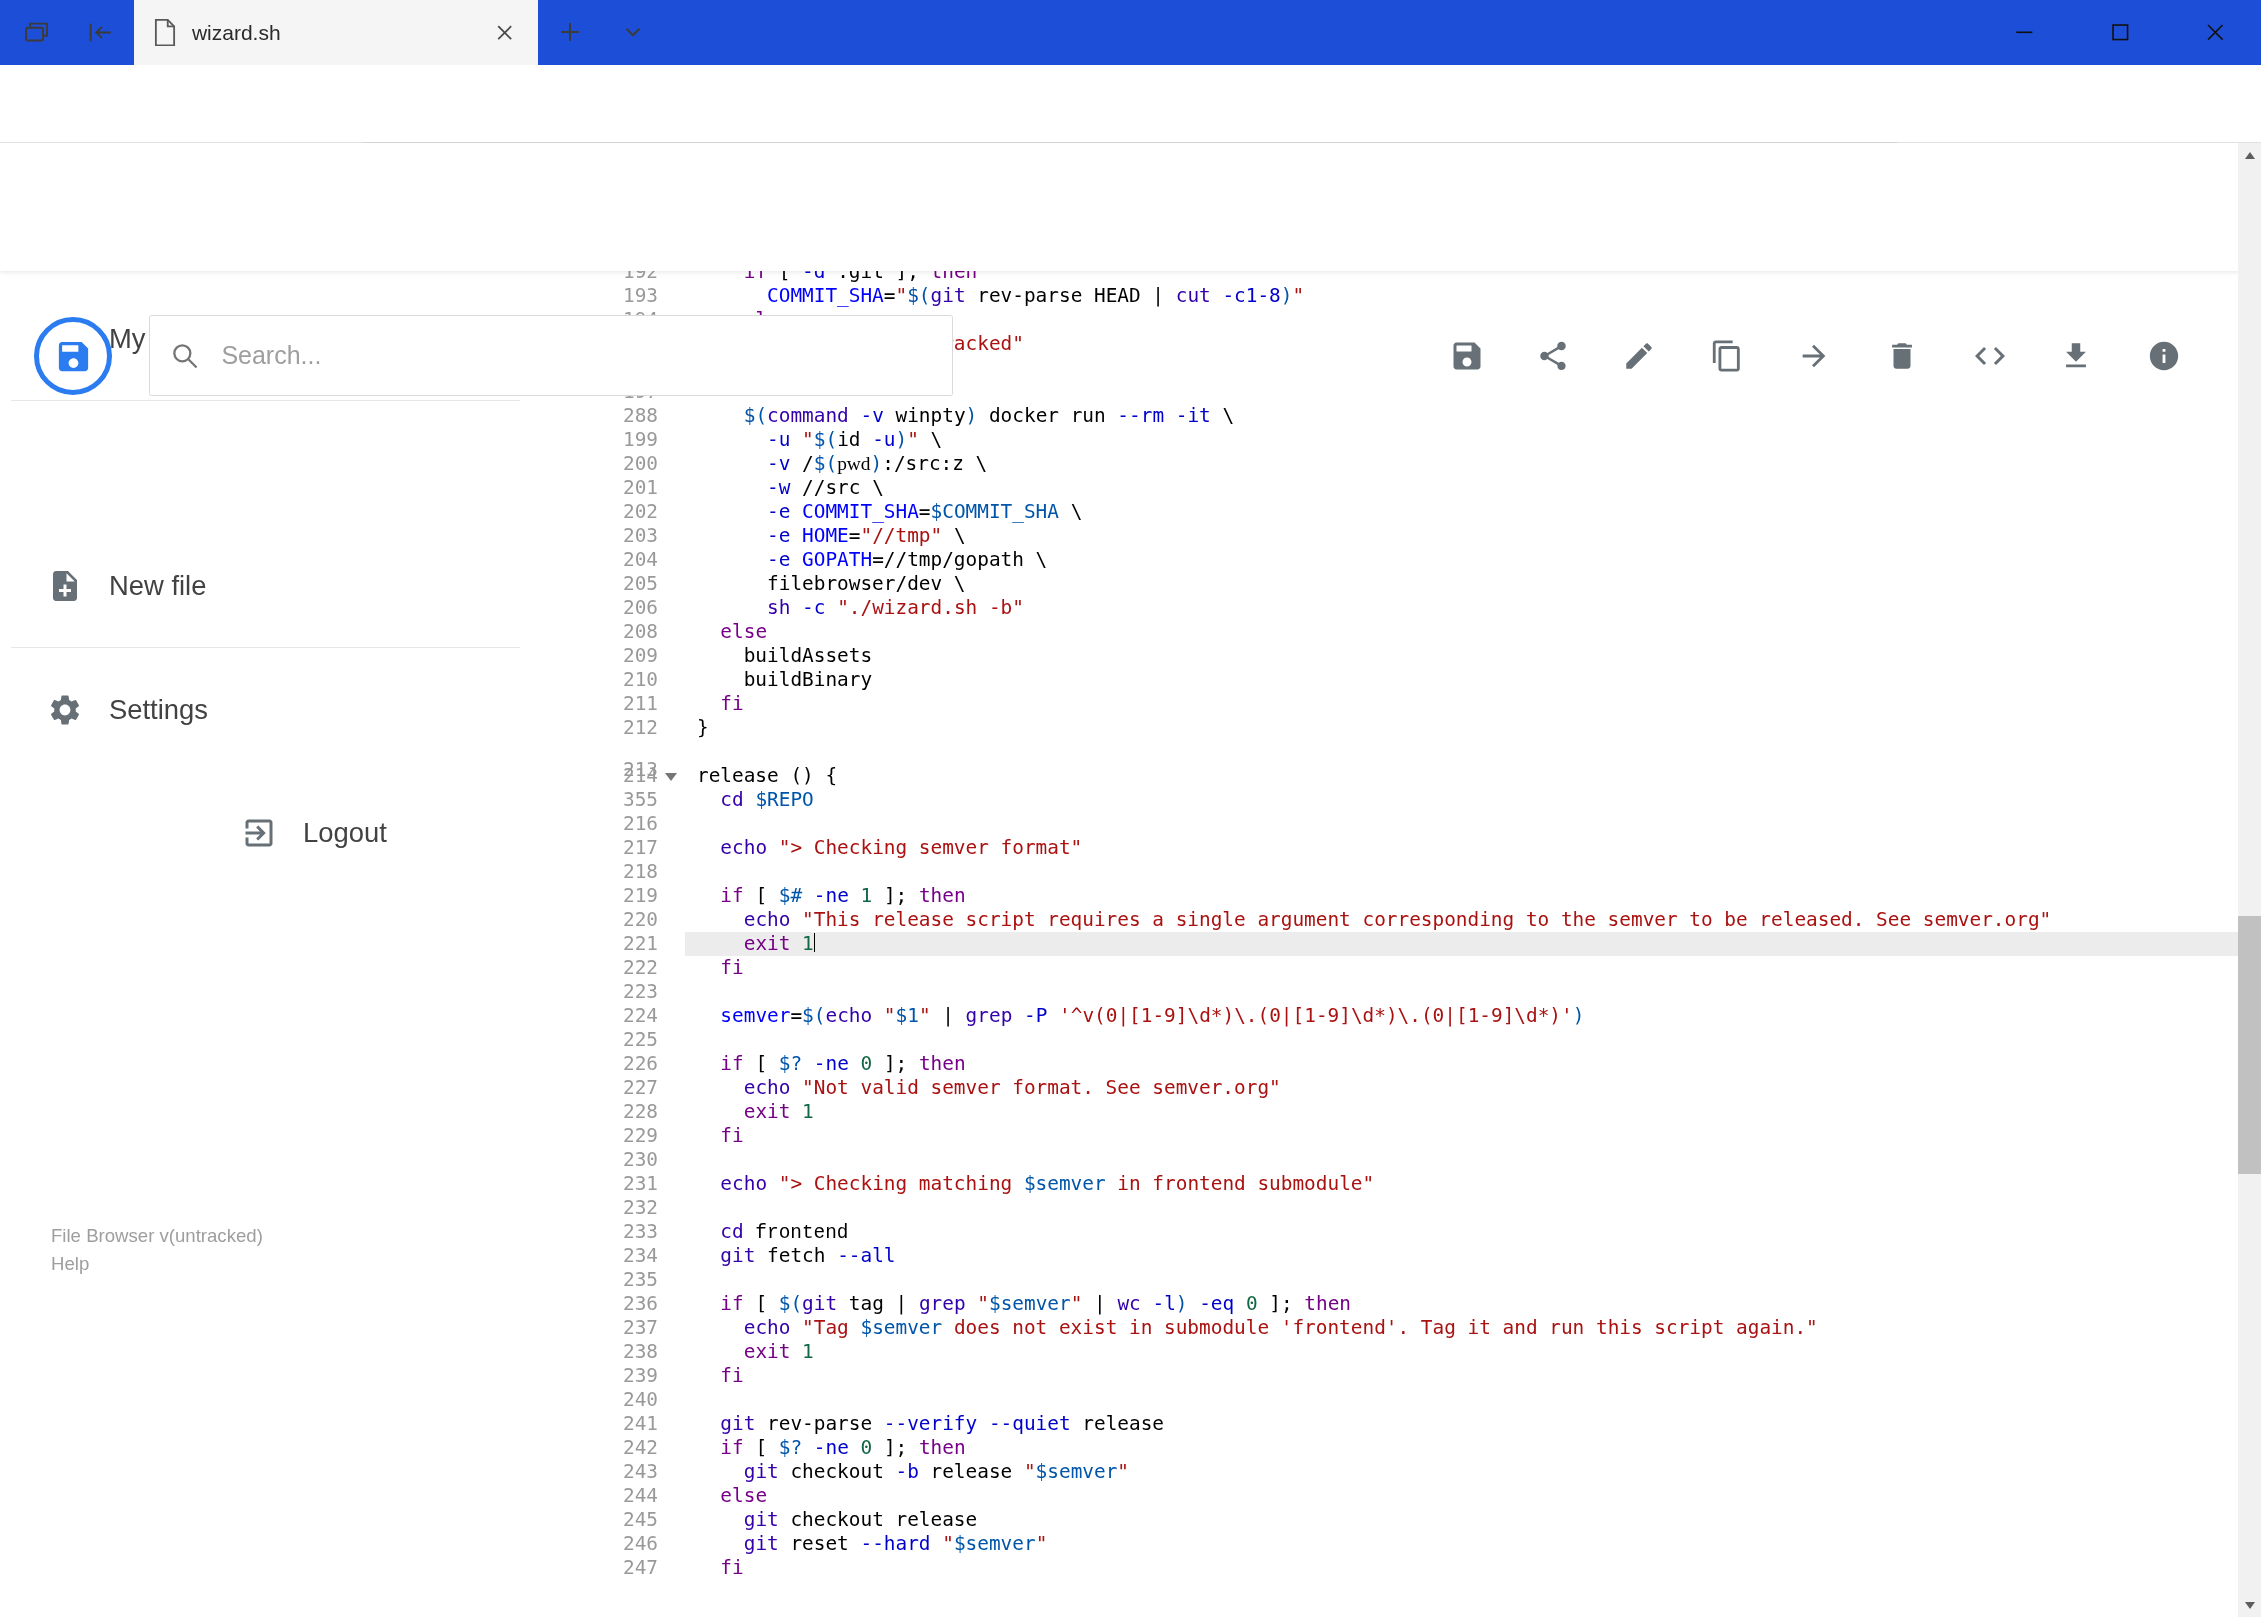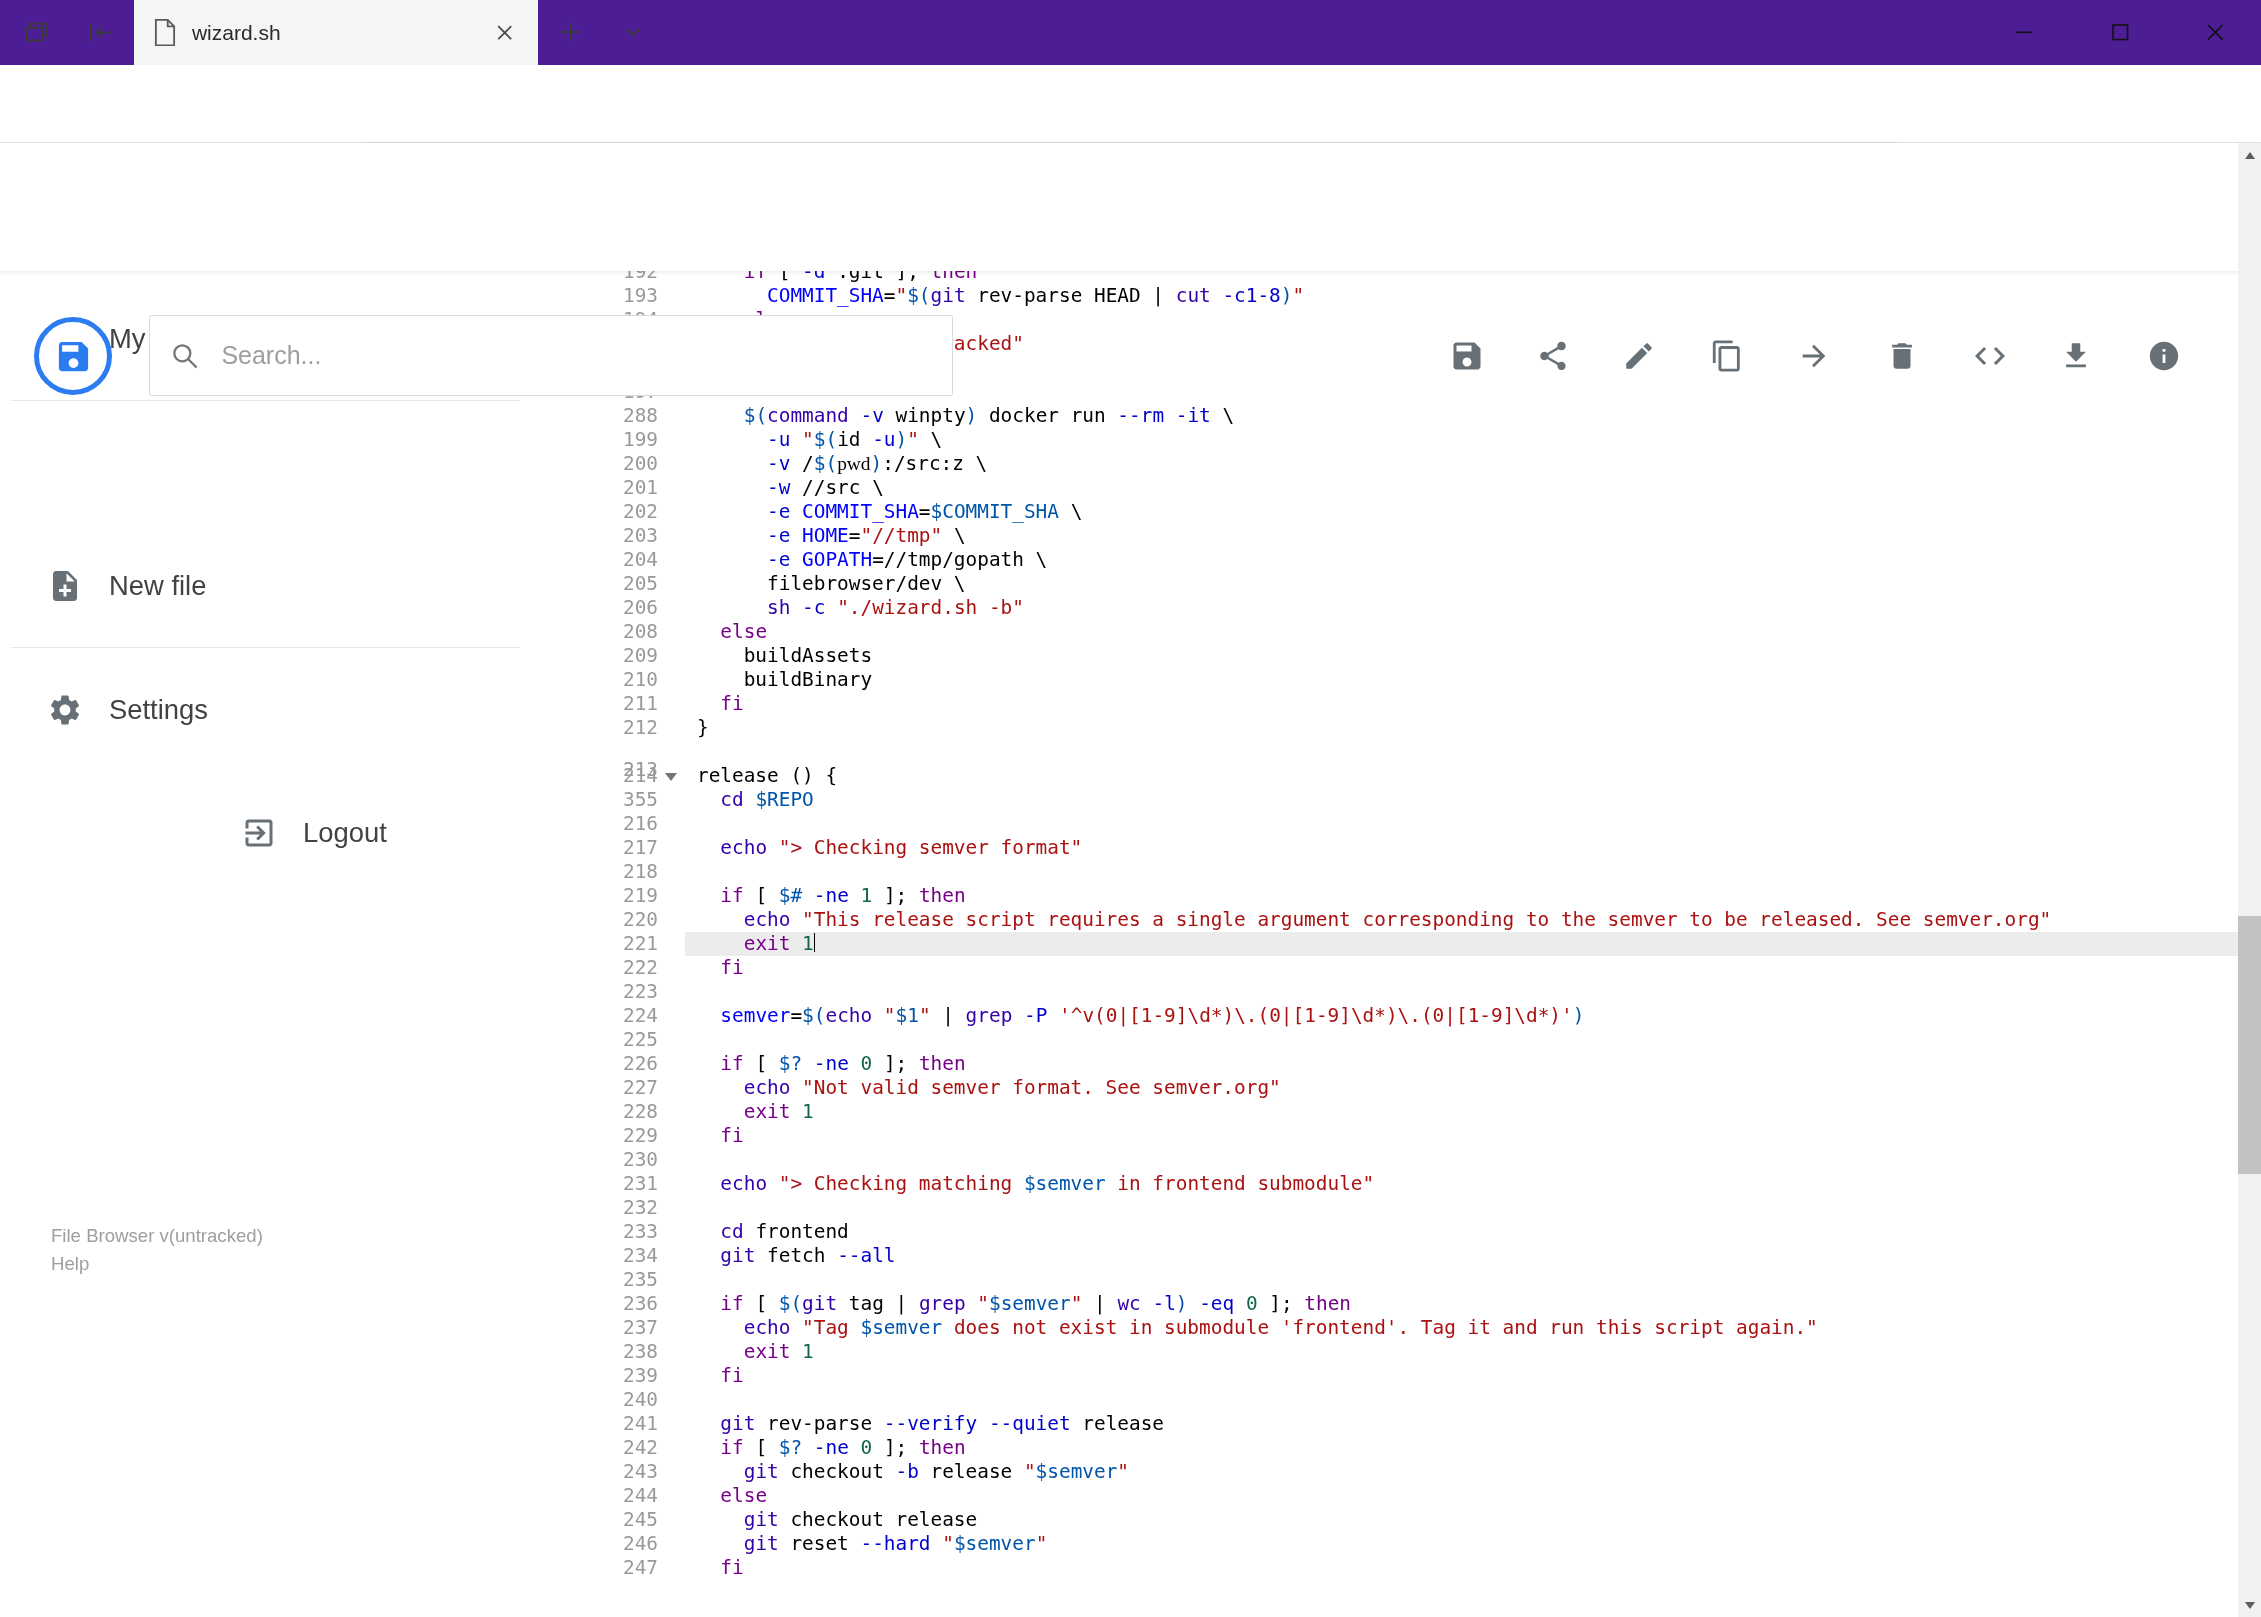--- a/index.html
+++ b/index.html
@@ -1,21 +1,21 @@
 <!DOCTYPE html>
 <html style="font-size:13px"><head>
 <meta charset="utf-8">
 <style>
   html,body{margin:0;padding:0;}
   body{
     width:2261px;height:1617px;overflow:hidden;background:#fff;
     font-family:"Liberation Sans",sans-serif;position:relative;
   }
   
-  .tabbar{position:absolute;left:0;top:0;width:2261px;height:65px;background:#4c1d95;}
+  .tabbar{position:absolute;left:0;top:0;width:2261px;height:65px;background:#1d4ed8;}
   .tabbar-btn{position:absolute;top:16px;width:32px;height:32px;display:flex;align-items:center;justify-content:center;background:none;border:none;padding:0;}
   .tab{position:absolute;left:134px;top:0;width:404px;height:65px;background:#f5f5f5;display:flex;align-items:center;gap:14.5px;padding:0 19.4px;box-sizing:border-box;}
   .tab-title{flex:1;font-size:21px;color:#2b2b2b;white-space:nowrap;overflow:hidden;}
   .winbtn{position:absolute;top:0;width:69px;height:65px;display:flex;align-items:center;justify-content:center;background:none;border:none;padding:0;}
   
   .navbar{position:absolute;left:0;top:65px;width:2261px;height:78px;background:#fff;border-bottom:0.8px solid #e4e4e4;box-sizing:border-box;}
   .nav-btn{position:absolute;top:87px;width:32px;height:32px;background:none;border:none;padding:0;display:flex;align-items:center;justify-content:center;}
   .addressbar{position:absolute;left:361px;top:77px;width:1538px;height:53px;border:0.8px solid #d6d6d6;background:#fdfdfd;border-radius:2.4px;box-sizing:border-box;display:flex;align-items:center;padding:0 11.3px 0 13px;}
   .url{font-size:22.6px;white-space:nowrap;margin-left:11.3px;flex:1;}
   .url .domain{color:#232323;}
@@ -489,21 +489,21 @@
         <pre class="cm-code"><span style="color: rgb(0, 0, 0);">  </span><span style="color: rgb(51, 0, 170);">echo</span><span style="color: rgb(0, 0, 0);"> </span><span style="color: rgb(170, 17, 17);">"&gt; Checking matching </span><span style="color: rgb(0, 85, 170);">$semver</span><span style="color: rgb(170, 17, 17);"> in frontend submodule"</span></pre>
       </div>
       <div class="cm-row">
         <div class="cm-gutter" style="color: rgb(153, 153, 153);">232</div>
         <div class="cm-fold"></div>
         <pre class="cm-code"></pre>
       </div>
       <div class="cm-row">
         <div class="cm-gutter" style="color: rgb(153, 153, 153);">233</div>
         <div class="cm-fold"></div>
-        <pre class="cm-code"><span style="color: rgb(0, 0, 0);">  </span><span style="color: rgb(51, 0, 170);">cd</span><span style="color: rgb(0, 0, 0);"> frontend</span></pre>
+        <pre class="cm-code"><span style="color: rgb(0, 0, 0);">  </span><span style="color: rgb(51, 0, 170);">cd</span><span style="color: rgb(0, 0, 0); font-family: Liberation Mono, monospace;"> frontend</span></pre>
       </div>
       <div class="cm-row">
         <div class="cm-gutter" style="color: rgb(153, 153, 153);">234</div>
         <div class="cm-fold"></div>
         <pre class="cm-code"><span style="color: rgb(0, 0, 0);">  </span><span style="color: rgb(51, 0, 170);">git</span><span style="color: rgb(0, 0, 0);"> fetch </span><span style="color: rgb(0, 0, 204);">--all</span></pre>
       </div>
       <div class="cm-row">
         <div class="cm-gutter" style="color: rgb(153, 153, 153);">235</div>
         <div class="cm-fold"></div>
         <pre class="cm-code"></pre>

